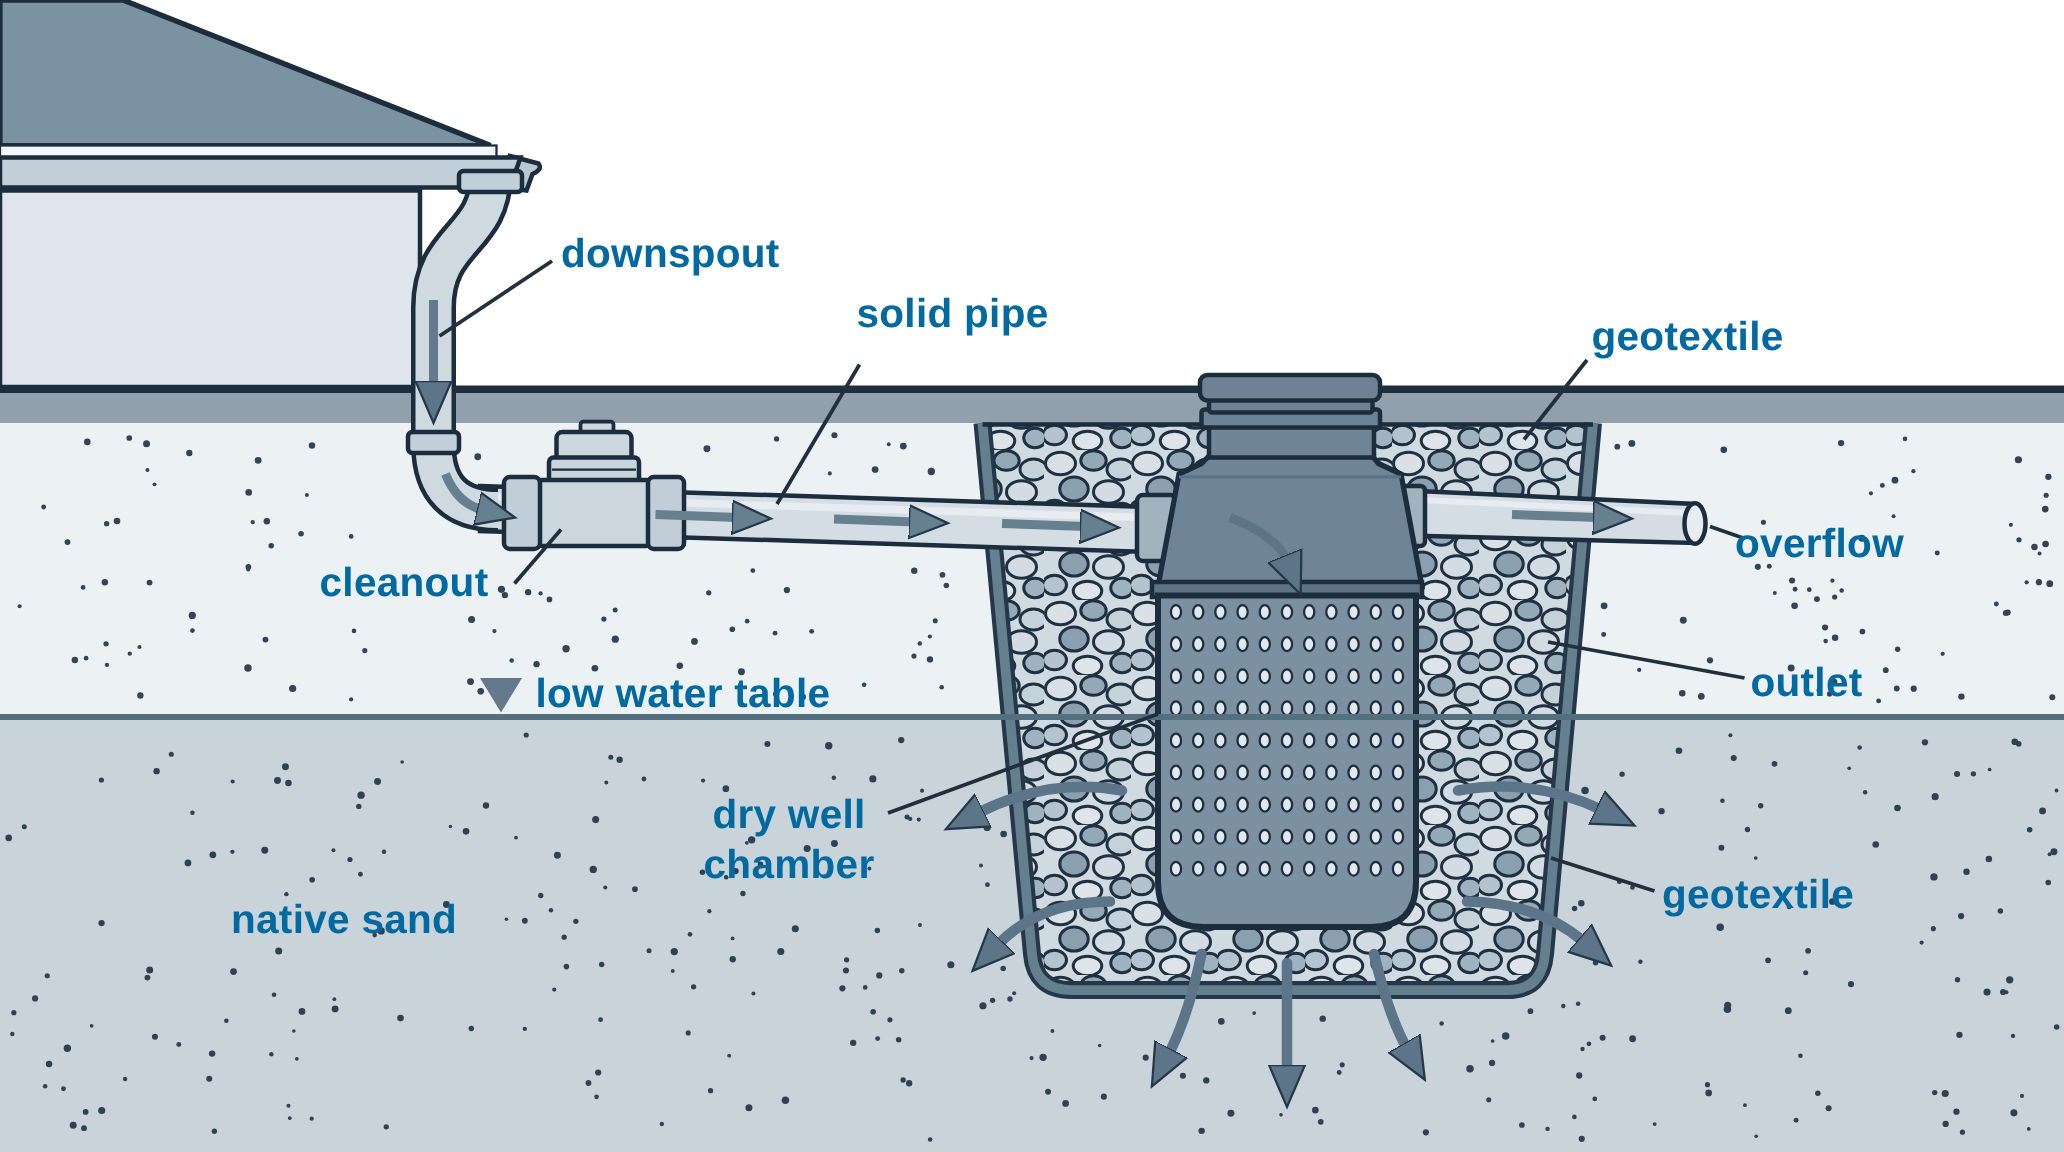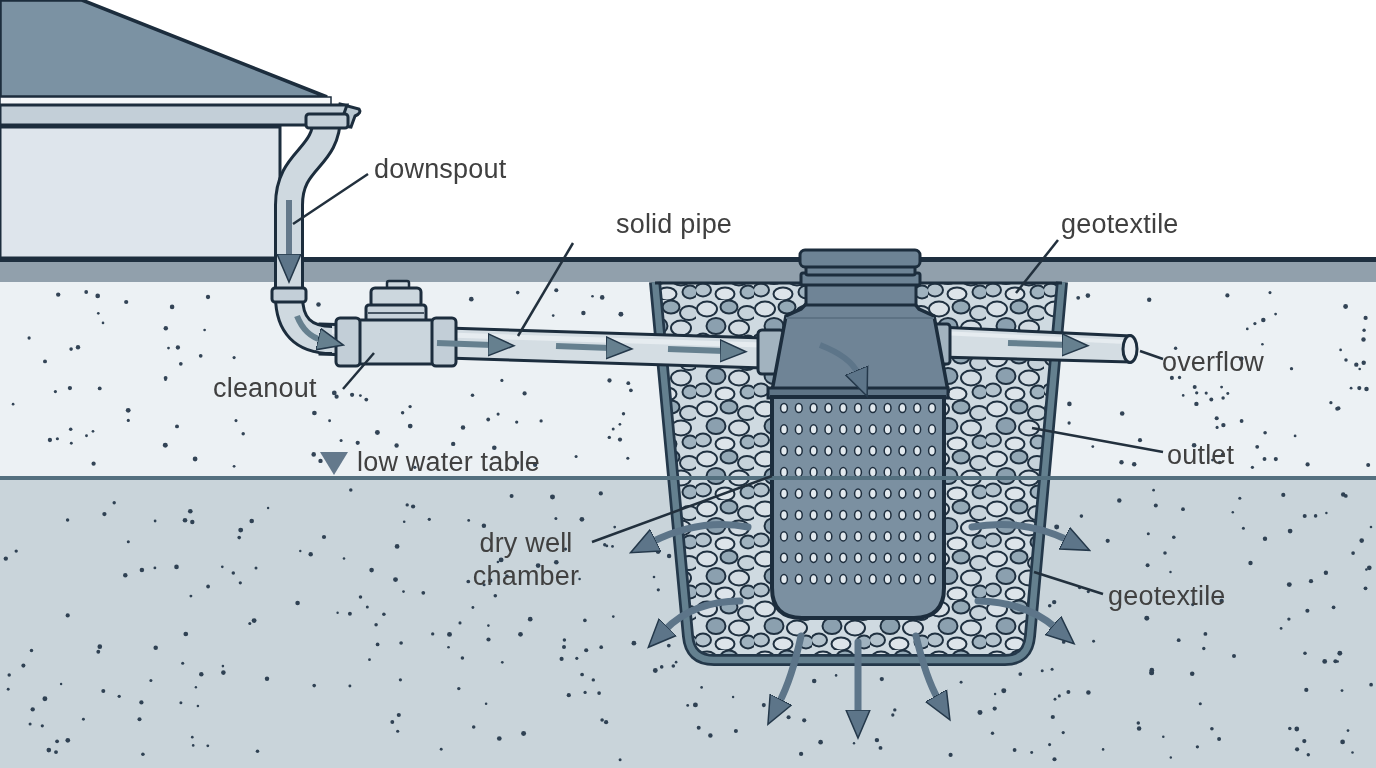--- a/index.html
+++ b/index.html
@@ -3,22 +3,22 @@
 <meta charset="utf-8">
 <style>
   html,body{margin:0;padding:0;background:#ffffff;}
   #stage{
     position:relative;width:1376px;height:768px;overflow:hidden;
     font-family:"Liberation Sans","DejaVu Sans",sans-serif;
     background:#ffffff;
   }
   #diagram-svg{position:absolute;left:0;top:0;}
   .lbl{
-    position:absolute;color:#404040;font-size:27px;line-height:33px;
-    font-weight:400;white-space:nowrap;letter-spacing:0.2px;
+    position:absolute;color:#0369a1;font-size:27px;line-height:33px;
+    font-weight:700;white-space:nowrap;letter-spacing:0.2px;
   }
   .lbl.center{text-align:center;}
 </style>
 </head>
 <body>
 
 <div id="stage">
 
 <svg id="diagram-svg" width="1376" height="768" viewBox="0 0 1376 768">
   <defs>
@@ -669,27 +669,28 @@
     <line x1="343" y1="389" x2="374" y2="353"></line>
     <line x1="592" y1="542" x2="772" y2="476"></line>
     <line x1="1058" y1="240" x2="1016" y2="293"></line>
     <line x1="1163" y1="359" x2="1140" y2="351"></line>
     <line x1="1163" y1="452" x2="1032" y2="428"></line>
     <line x1="1103" y1="594" x2="1034" y2="572"></line>
   </g>
 </svg>
 
 <div class="lbl" style="left:374px;top:153px;">downspout</div>
-<div class="lbl" style="left:571px;top:208px;margin-left:45px;">solid pipe</div>
+<div class="lbl" style="left:571px;top:193px;">solid pipe</div>
 <div class="lbl" style="left:213px;top:372px;">cleanout</div>
 <div class="lbl center" style="left:430px;top:527px;width:192px;">
   <div>dry well</div>
   <div>chamber</div>
 </div>
 <div class="lbl" style="left:357px;top:446px;">low water table</div>
+<div class="lbl" style="left:154px;top:597px;">native sand</div>
 <div class="lbl" style="left:1061px;top:208px;">geotextile</div>
 <div class="lbl center" style="left:1125px;top:346px;width:176px;">
   <div>overflow</div>
 </div>
 <div class="lbl" style="left:1167px;top:439px;">outlet</div>
 <div class="lbl" style="left:1108px;top:580px;">geotextile</div>
 
 </div>
 
 </body></html>

